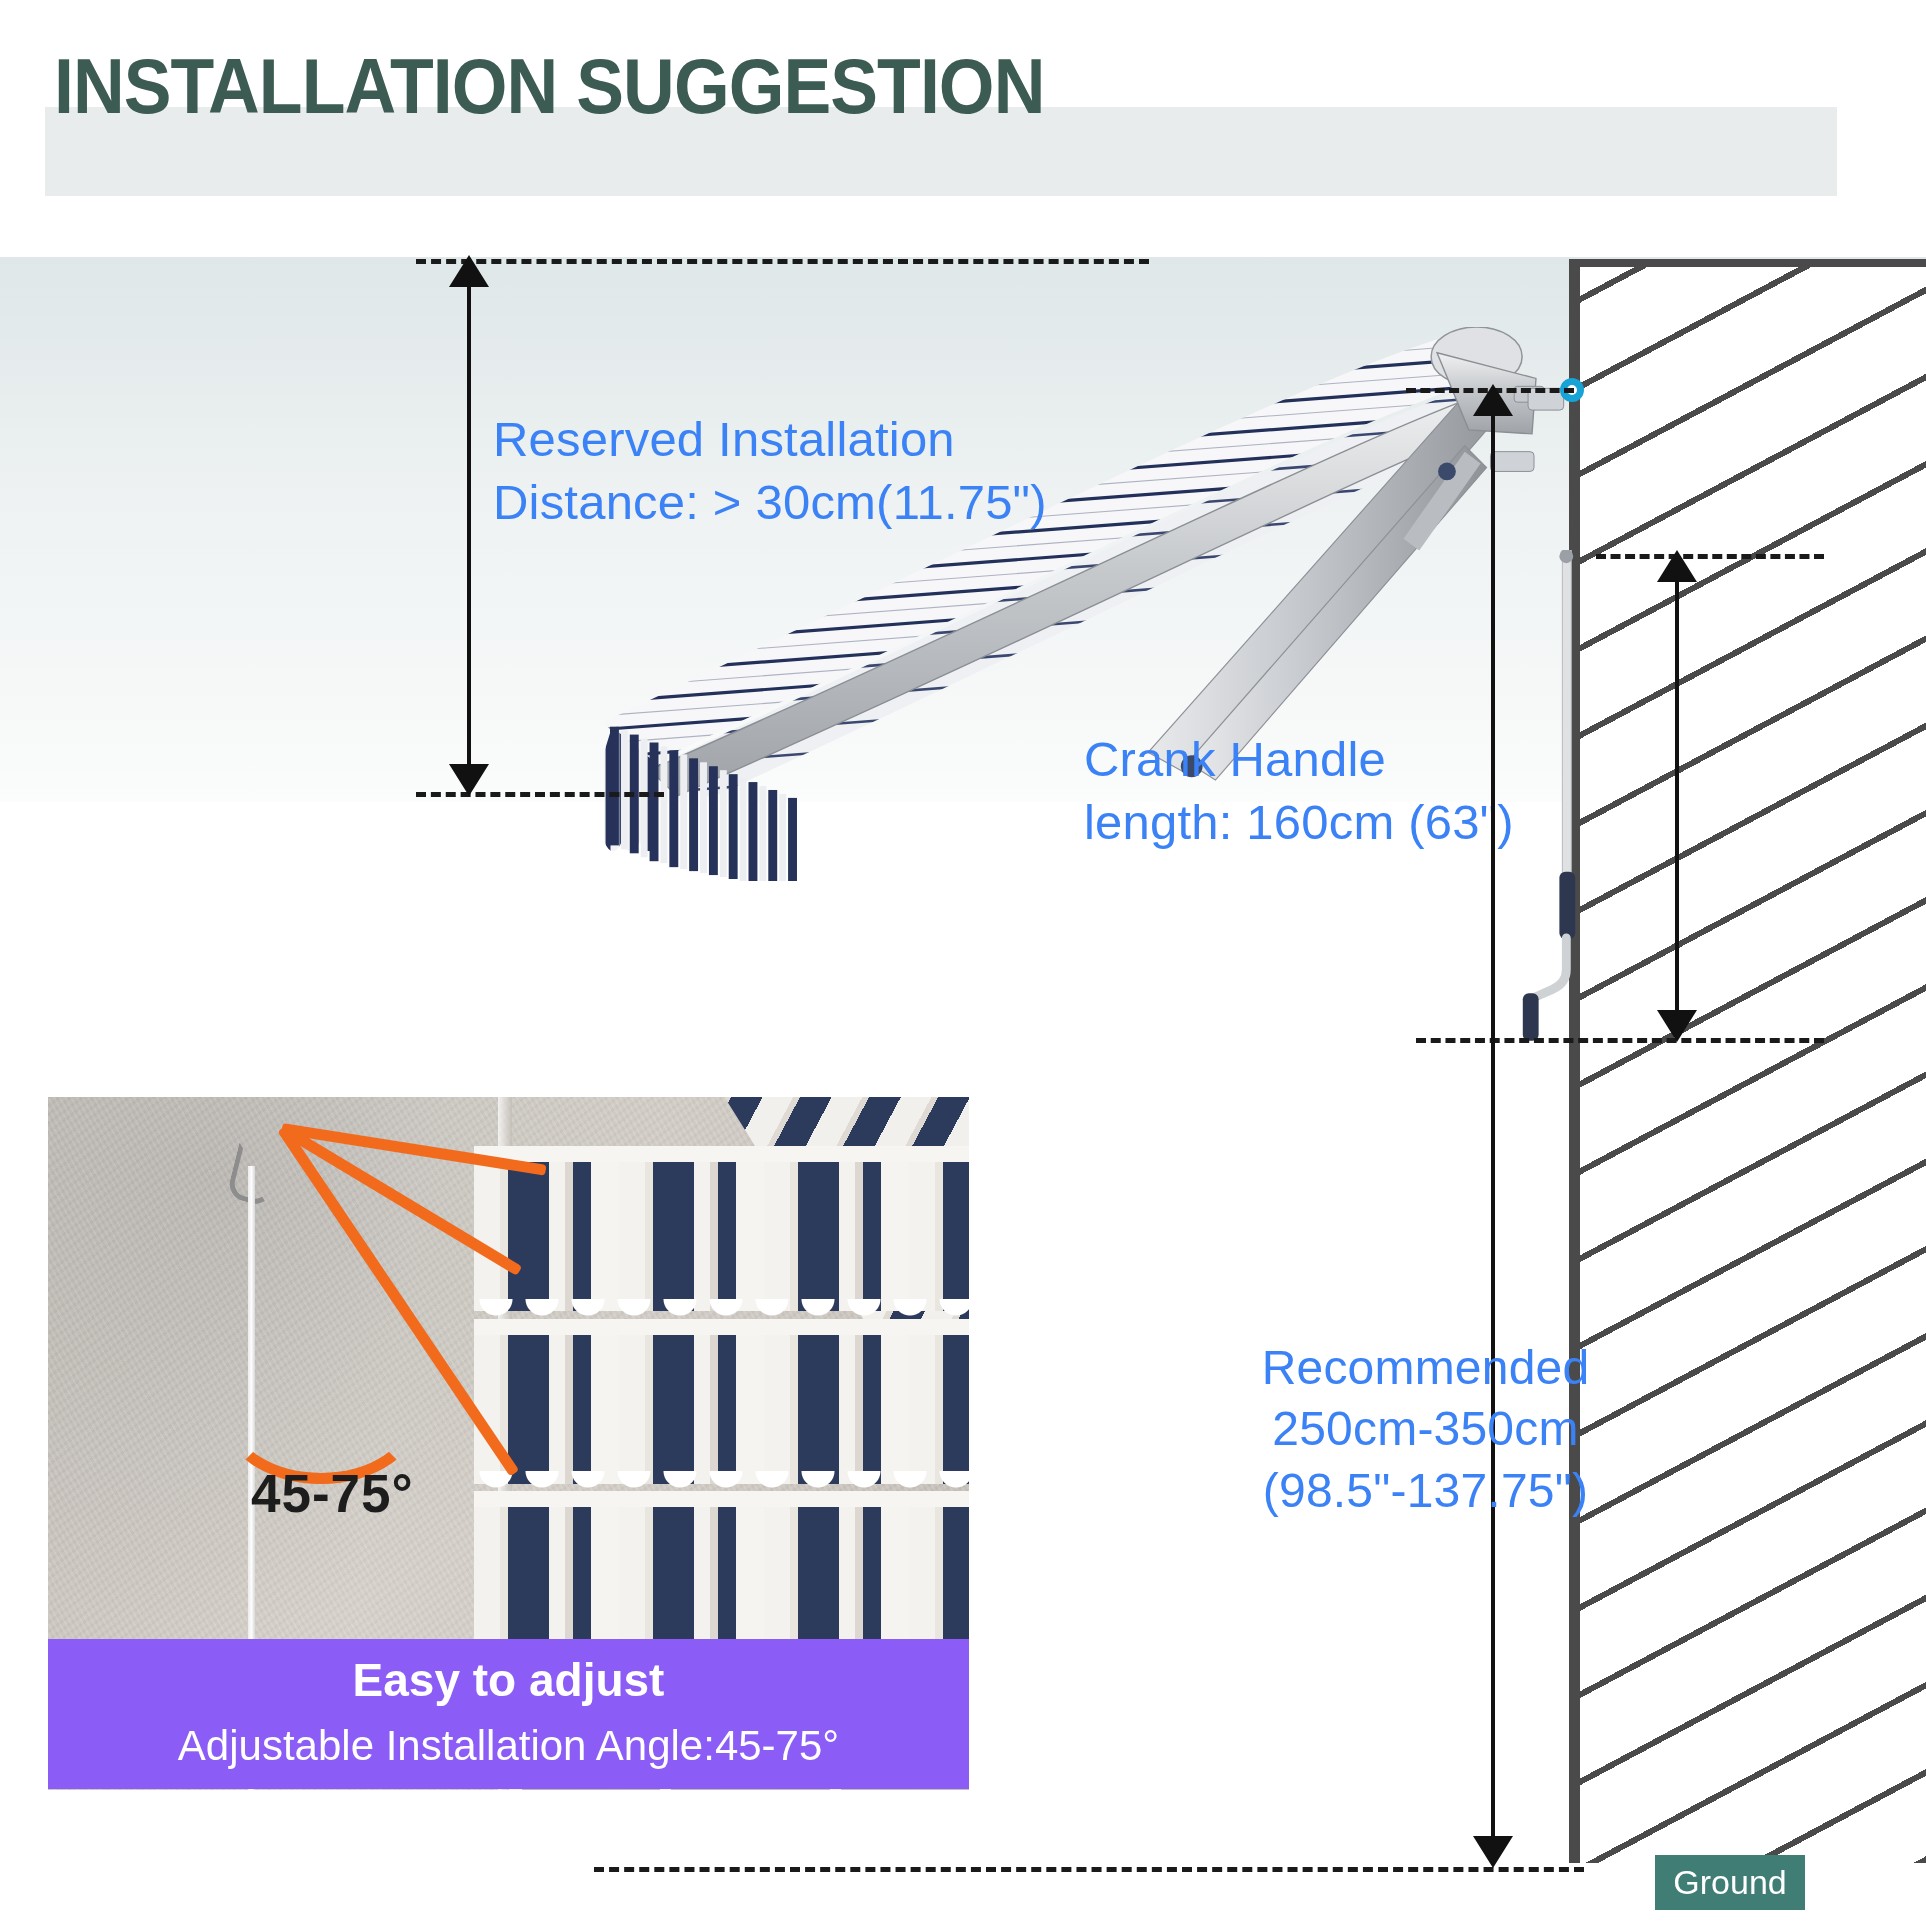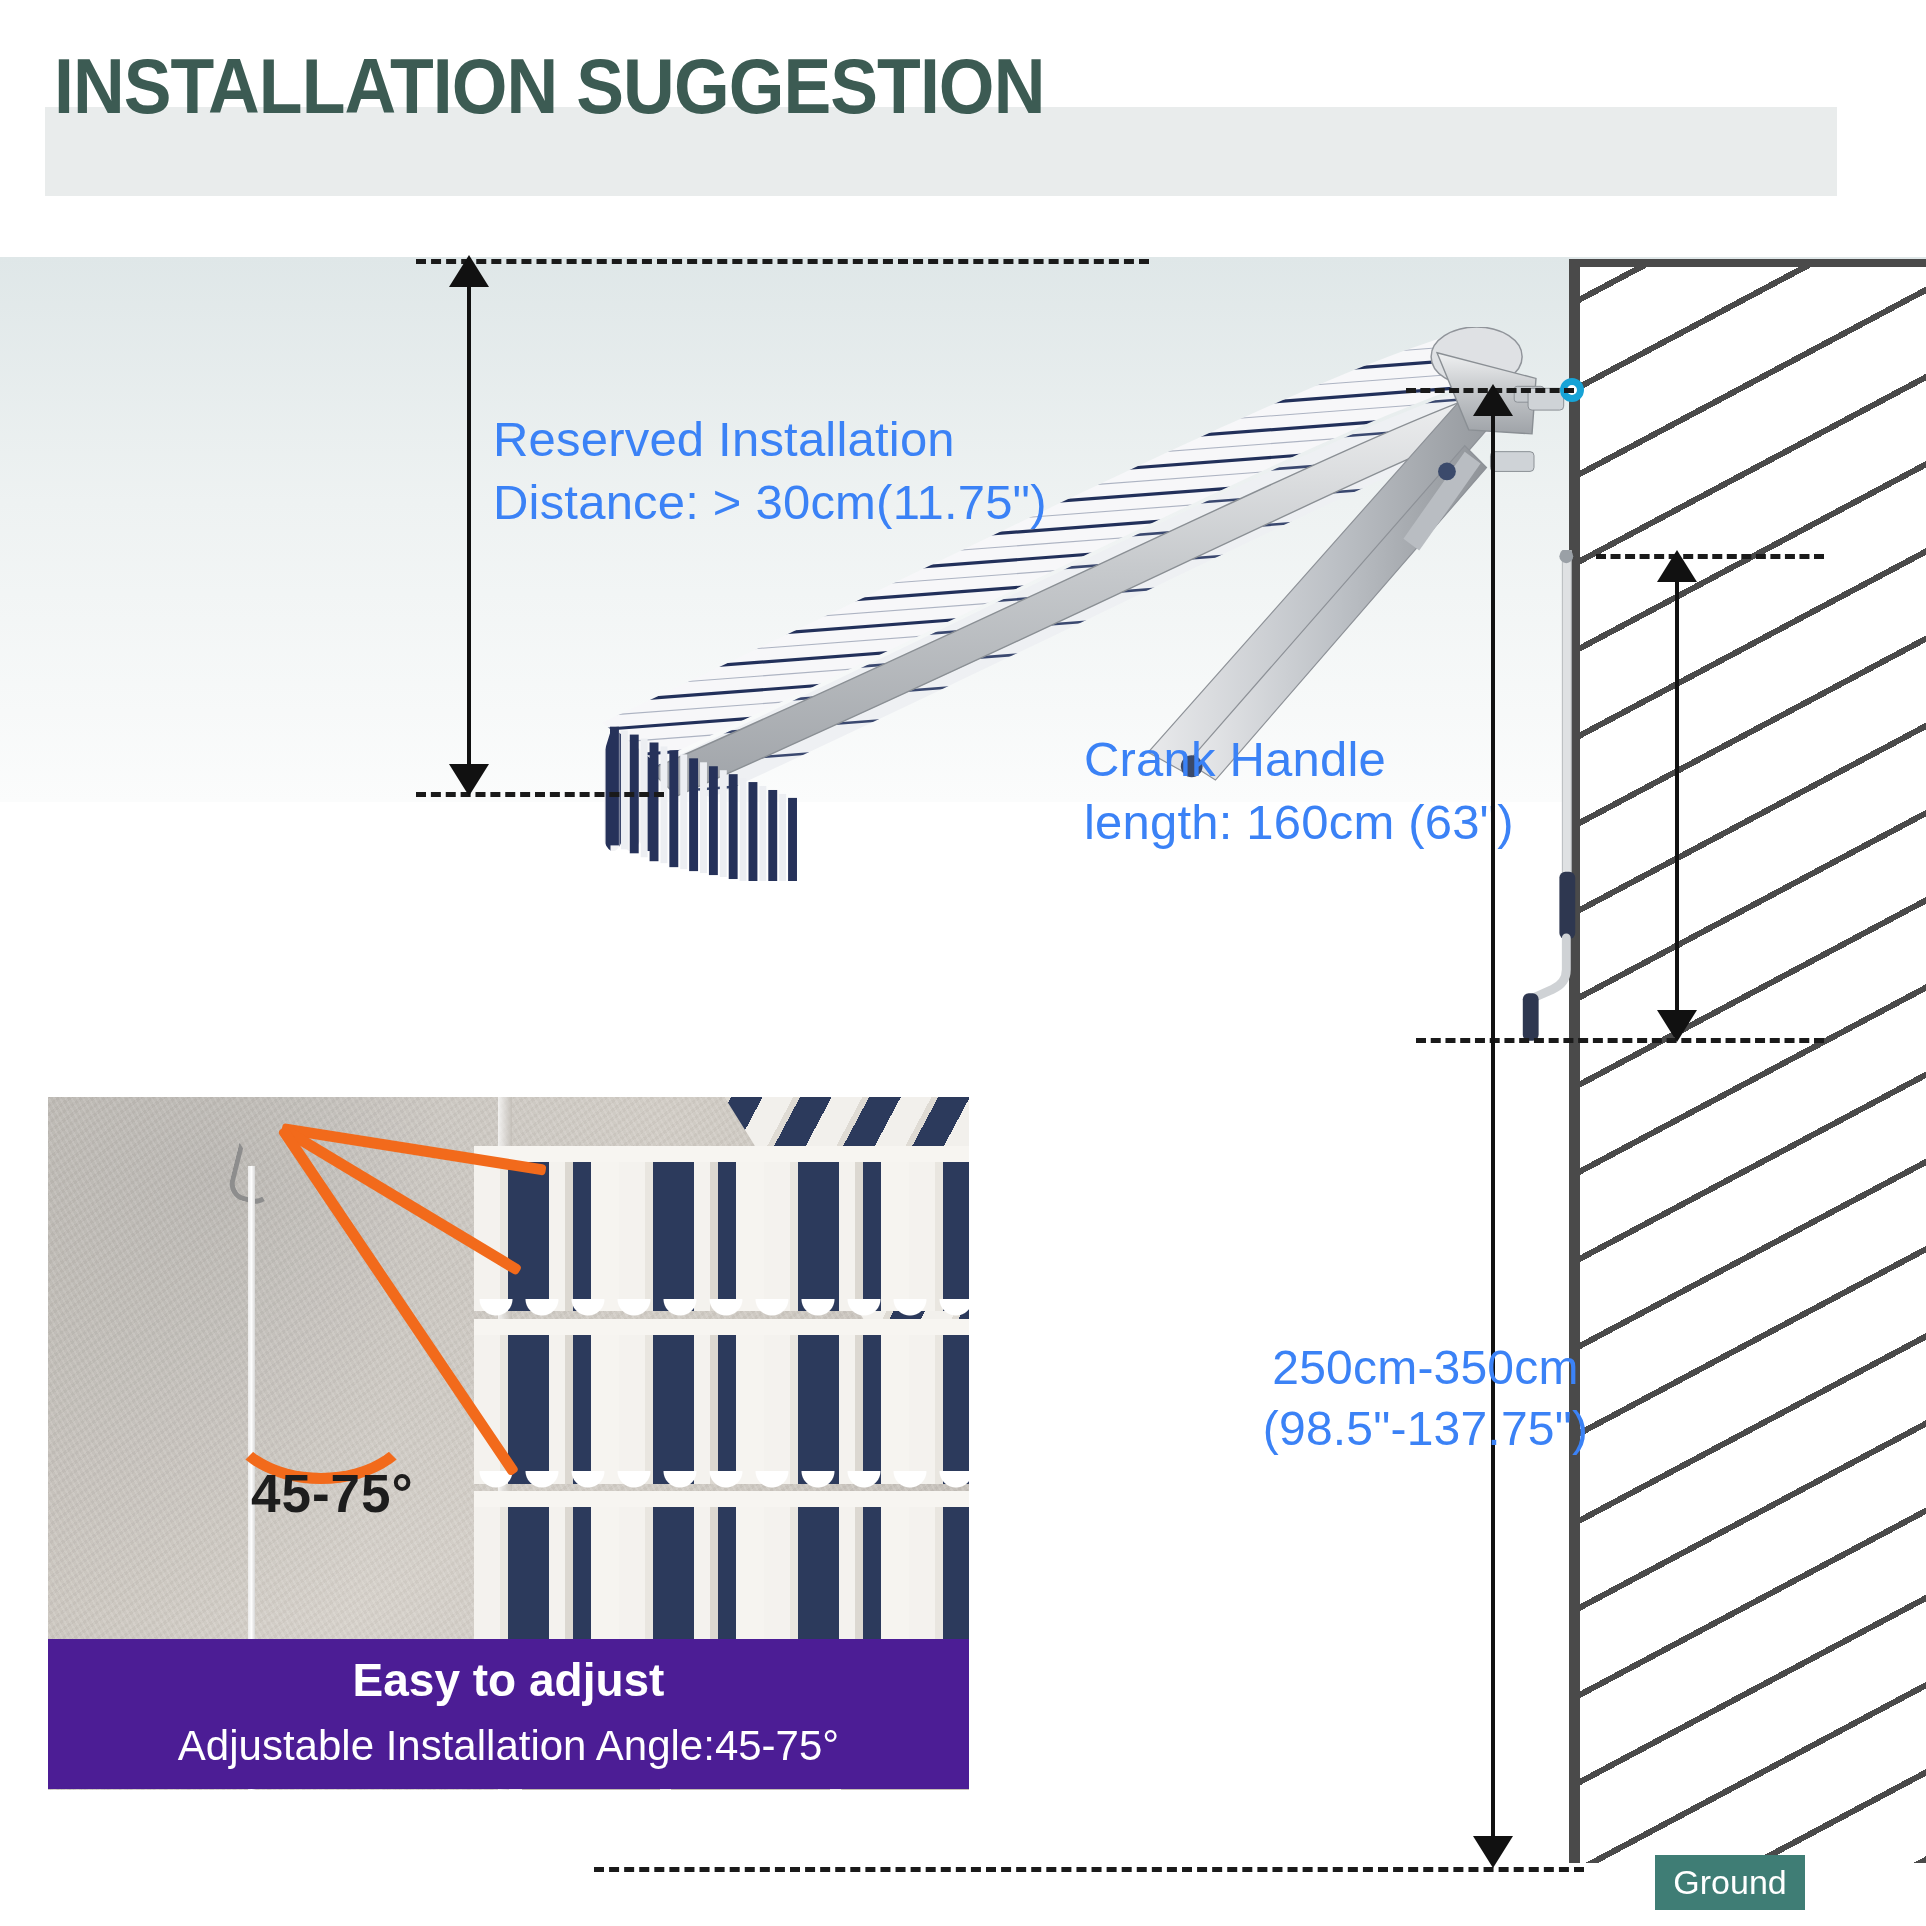--- a/index.html
+++ b/index.html
@@ -94,21 +94,21 @@
   .ph-orange{position:absolute;background:#f26a1b;border-radius:4px;
      transform-origin:left center;}
   .ph-arc{position:absolute;left:173px;top:246px;width:178px;height:119px;
      border:11px solid #f26a1b;border-top-color:transparent;
      border-left-color:transparent;border-right-color:transparent;
      border-radius:50%;}
   .ph-angle-label{position:absolute;left:203px;top:366px;font-size:53px;
      font-weight:bold;color:#1d1d1d;letter-spacing:1px;}
 
   .cap-box{position:absolute;left:48px;top:1639px;width:921px;height:150px;
-     background:#4c1d95;color:#fff;}
+     background:#8b5cf6;color:#fff;}
   .cap-a{position:absolute;width:100%;text-align:center;top:14px;
      font-size:46px;font-weight:bold;}
   .cap-b{position:absolute;width:100%;text-align:center;top:83px;
      font-size:42px;font-weight:300;}
 
   
   #awning{position:absolute;left:594px;top:327px;width:1049px;height:554px;}
 </style>
 </head>
 <body>
@@ -307,20 +307,21 @@
 </div>
 
 <div class="mount-dot" style="left:1560px;top:378px;"></div>
 <div class="dash-h" style="left:1406px;top:388px;width:168px;"></div>
 <div class="dash-h" style="left:594px;top:1867px;width:990px;"></div>
 <div class="solid-v" style="left:1491px;top:406px;height:1443px;"></div>
 <div class="arrow-up" style="left:1473px;top:384px;"></div>
 <div class="arrow-dn" style="left:1473px;top:1836px;"></div>
 
 <div class="anno c" style="left:1168px;top:1337px;width:515px;font-size:48px;">
+  <div>Recommended</div>
   <div>250cm-350cm</div>
   <div>(98.5"-137.75")</div>
 </div>
 
 <div class="ground-box" style="left:1655px;top:1855px;width:150px;height:55px;">Ground</div>
 
 <div class="photo">
   <div class="ph-wall"></div>
   <div class="ph-corner"></div>
 

